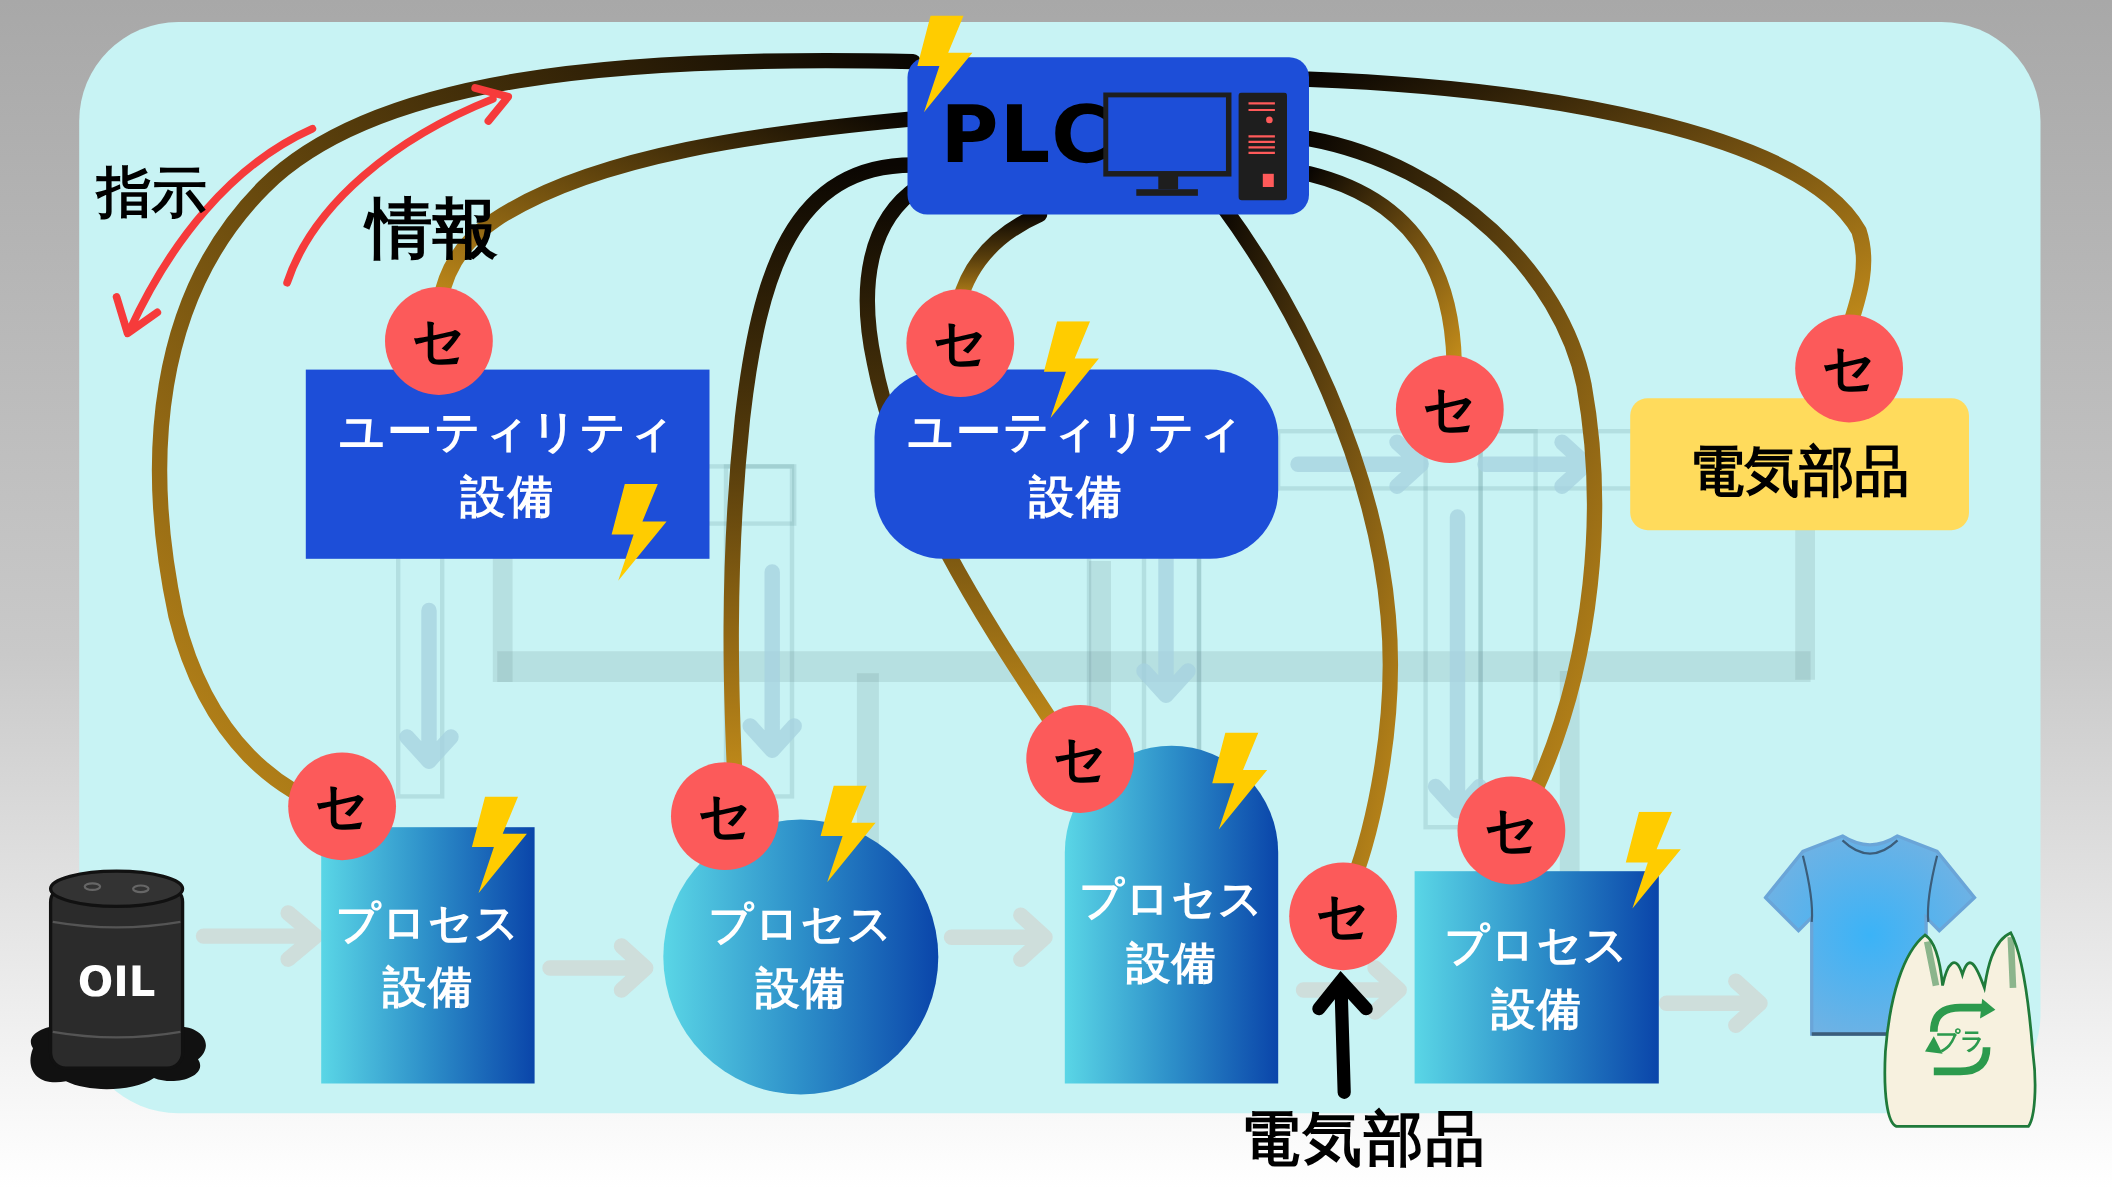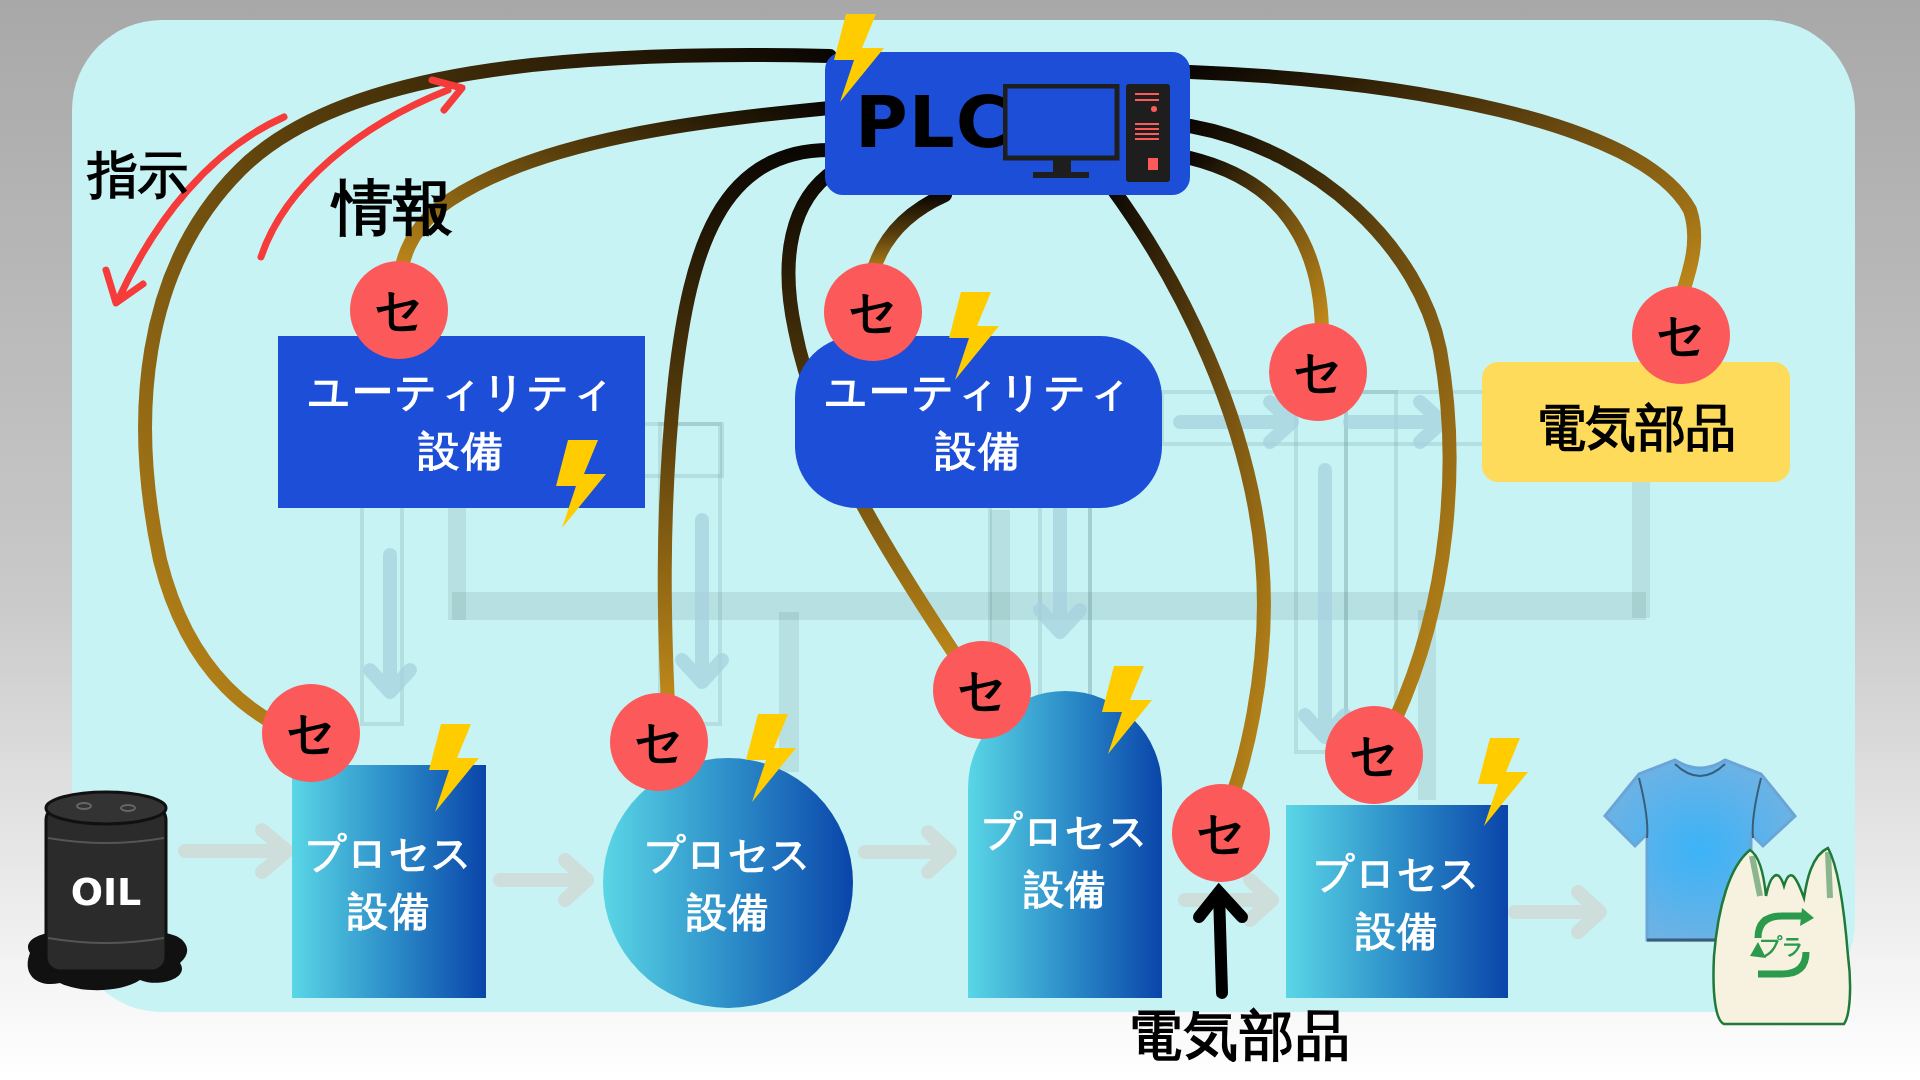--- a/index.html
+++ b/index.html
@@ -17,21 +17,21 @@
     position:absolute; display:flex; flex-direction:column; align-items:center; justify-content:center;
     color:#fff; font-weight:bold; text-align:center; line-height:1.45;
   }
   .utility { background:#1d4ed8; font-size:41px; letter-spacing:2px; }
   .utility.u1 { left:278px; top:336px; width:367px; height:172px; }
   .utility.u2 { left:795px; top:336px; width:367px; height:172px; border-radius:62px; }
   .elec {
     left:1482px; top:362px; width:308px; height:120px; background:#ffdb5c; color:#000;
     border-radius:16px; font-size:50px; padding-top:12px; box-sizing:border-box;
   }
-  .process { background:linear-gradient(90deg,#5ad6e6 0%,#2d8fc9 50%,#0a45aa 100%); font-size:40px; letter-spacing:1px;margin-top:13px; }
+  .process { background:linear-gradient(90deg,#5ad6e6 0%,#2d8fc9 50%,#0a45aa 100%); font-size:40px; letter-spacing:1px; }
   .p1 { left:292px; top:752px; width:194px; height:233px; }
   .p2 { left:603px; top:745px; width:250px; height:250px; border-radius:50%; }
   .p3 { left:968px; top:678px; width:194px; height:307px; border-radius:97px 97px 0 0; padding-top:30px; box-sizing:border-box; }
   .p4 { left:1286px; top:792px; width:222px; height:193px; }
   .plc {
     position:absolute; left:825px; top:52px; width:365px; height:143px;
     background:#1d4ed8; border-radius:18px;
   }
   .plc-label {
     position:absolute; left:30px; top:28px; font-size:72px; font-weight:bold; color:#000; letter-spacing:1px;

